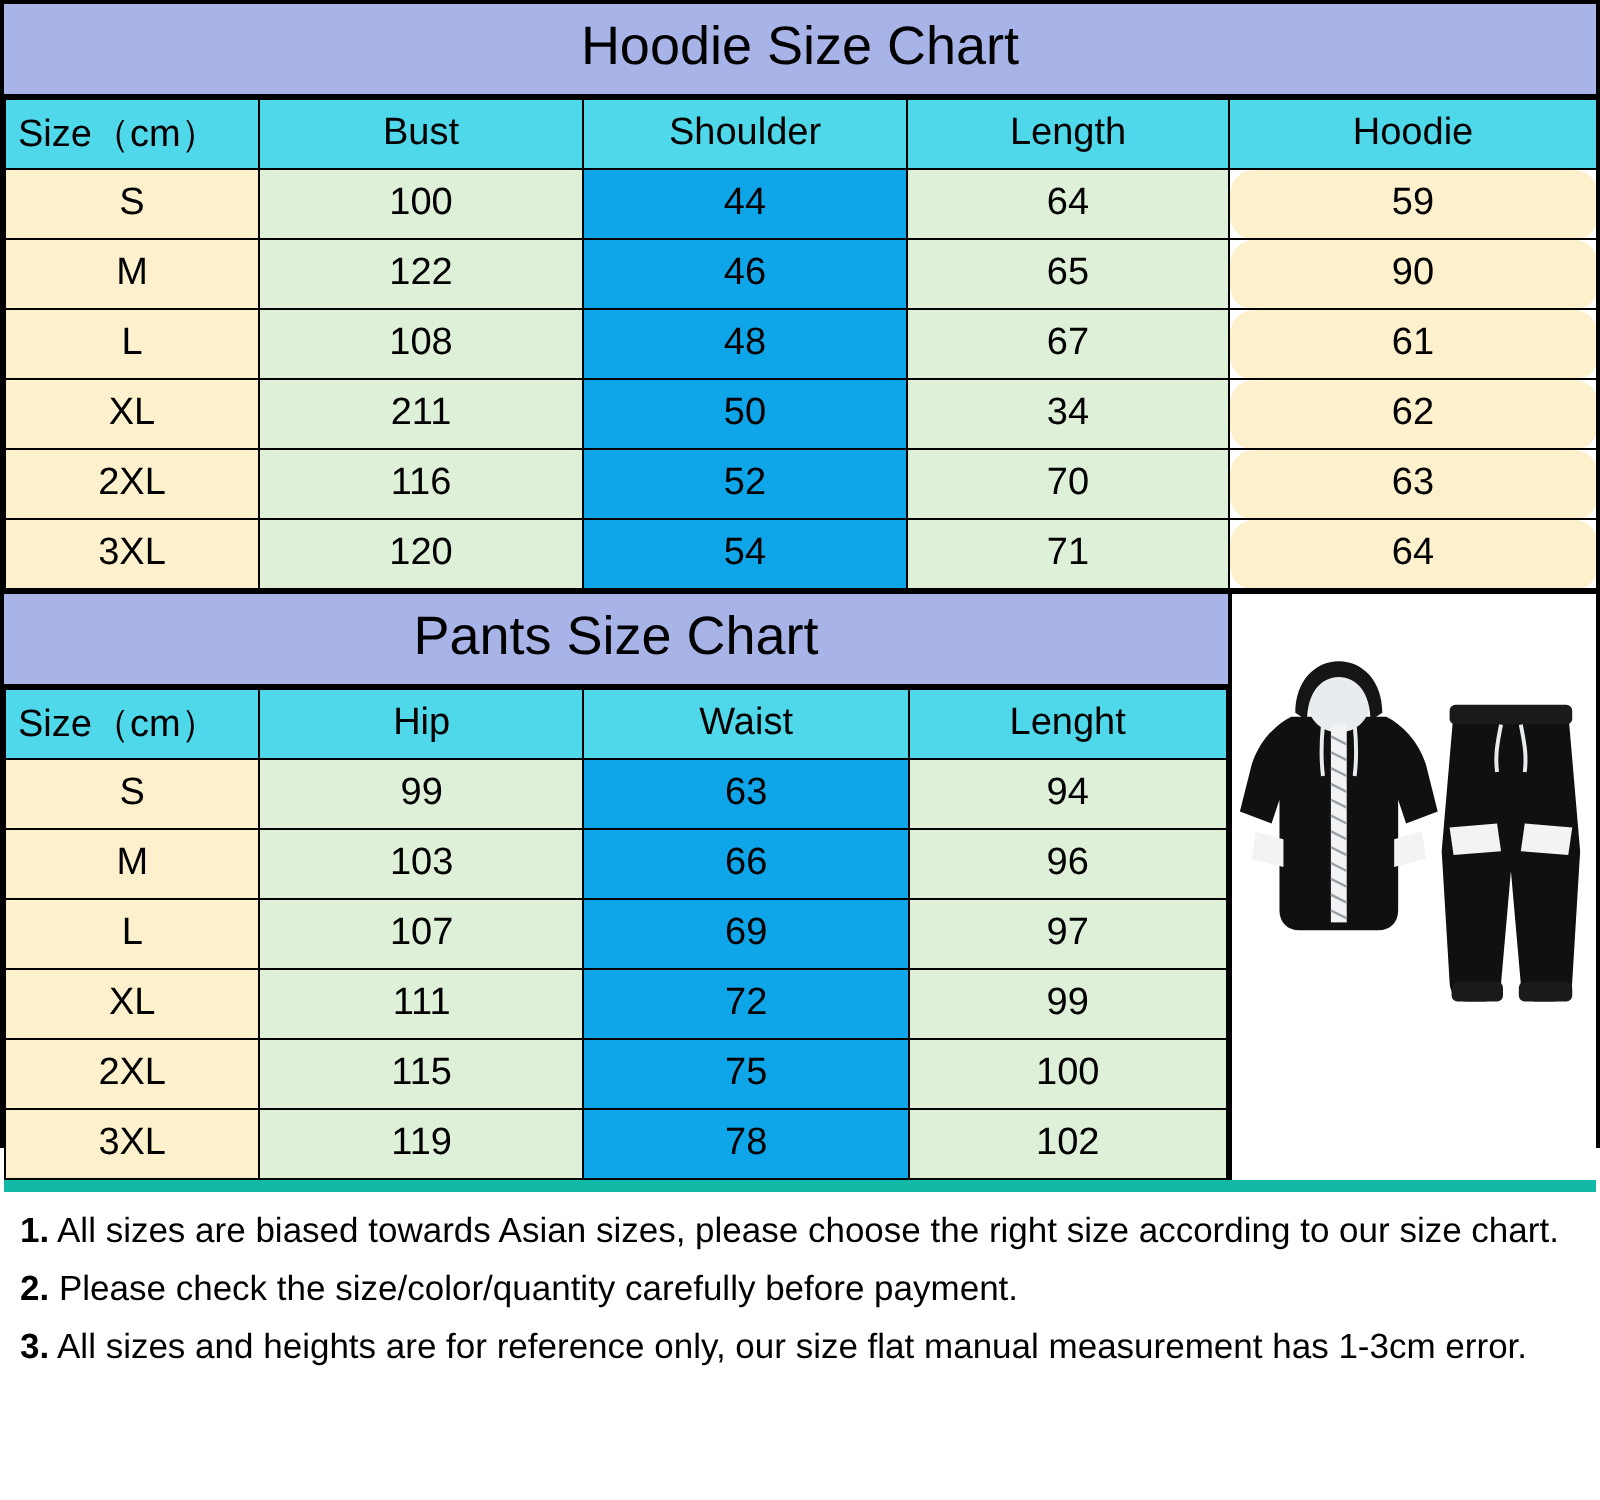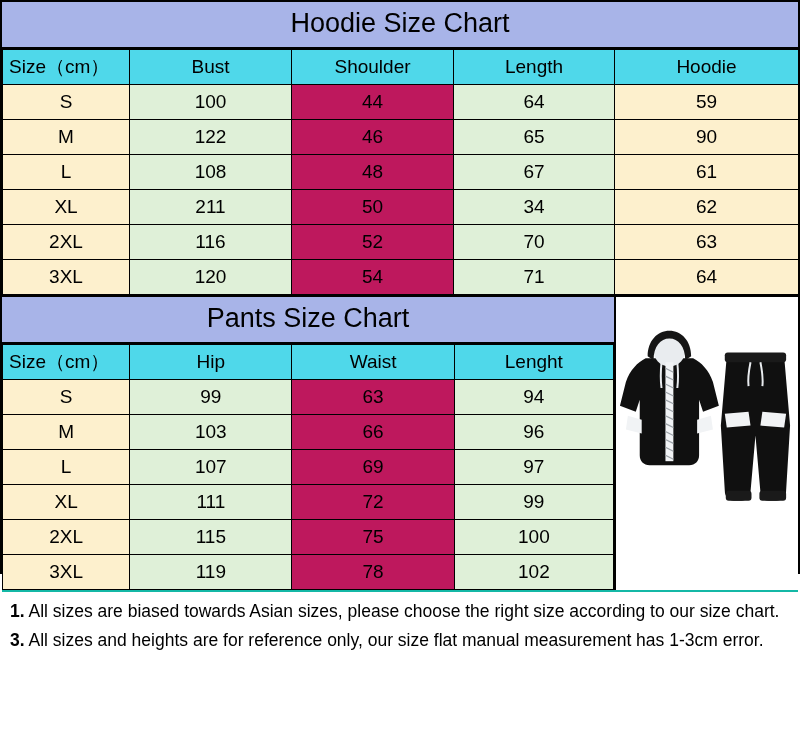--- a/index.html
+++ b/index.html
@@ -53,23 +53,23 @@
     font-size: 19px;
     margin-top: 32px;
   }
   table.size-table th.col-size {
     text-align: left;
     padding-left: 6px;
   }
   
   .c0 { background: #fdf0cd; }
   .c1 { background: #dff0d8; }
-  .c2 { background: #be185d; }
+  .c2 { background: #0ea5e9; }
   .c3 { background: #dff0d8; }
-  .c4 { background: #fdf0cd; }
+  .c4 { background: #fdf0cd; border-radius: 12px; }
 
   
   .hoodie-block { border-bottom: 0; }
 
   
   .mid {
     display: flex;
     flex-direction: row;
     border-top: 2px solid #000000;
   }
@@ -86,21 +86,21 @@
   }
 
   
   .product-img {
     position: absolute;
     inset: 0;
   }
 
   
   .notes {
-    border-top: 2px solid #14b8a6;
+    border-top: 6px solid #14b8a6;
     padding: 6px 8px 0 8px;
     font-size: 17.5px;
     line-height: 1.55;
     flex: 1 1 auto;
   }
   .notes p {
     margin: 0 0 2px 0;
   }
   .notes .num {
     font-weight: bold;
@@ -287,16 +287,17 @@
 
         <rect x="111" y="196" width="26" height="10" rx="3" fill="#1a1a1a"></rect>
         <rect x="145" y="196" width="27" height="10" rx="3" fill="#1a1a1a"></rect>
       </svg>
     </div>
 
   </div>
 
   <div class="notes">
     <p><span class="num">1.</span><span> All sizes are biased towards Asian sizes, please choose the right size according to our size chart.</span></p>
+    <p><span class="num">2.</span><span> Please check the size/color/quantity carefully before payment.</span></p>
     <p><span class="num">3.</span><span> All sizes and heights are for reference only, our size flat manual measurement has 1-3cm error.</span></p>
   </div>
 
 </div>
 
 </body></html>

